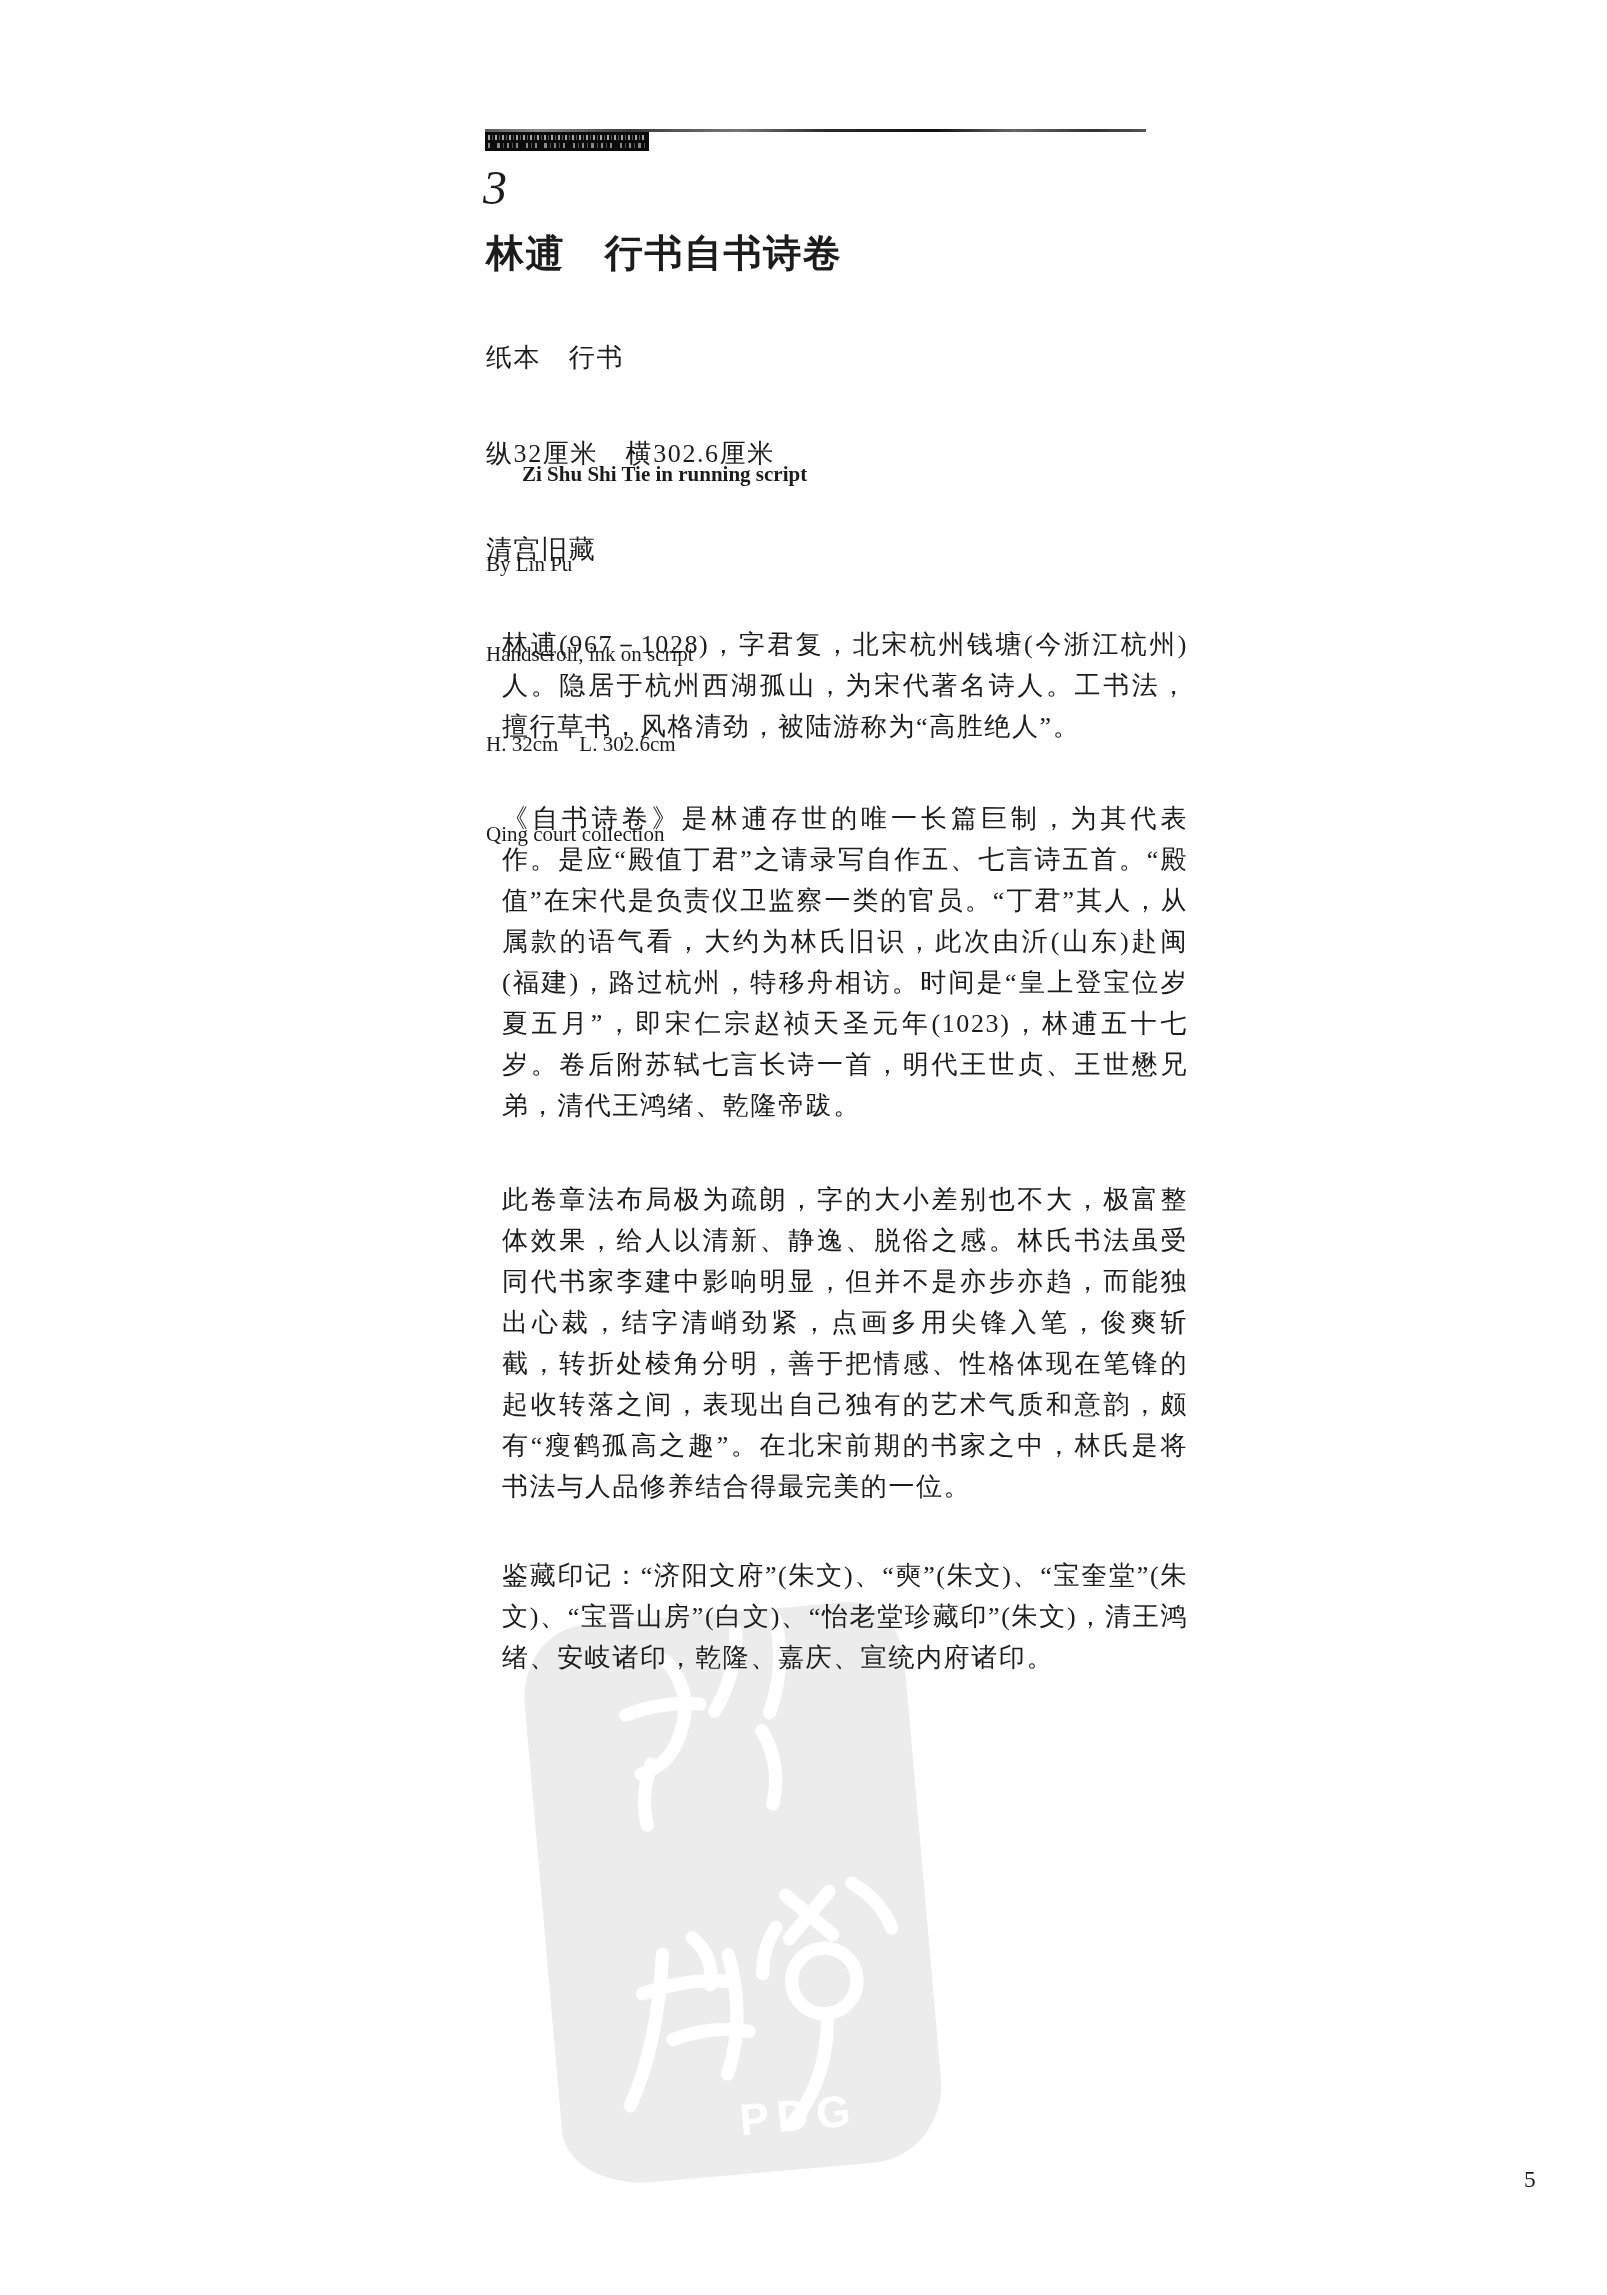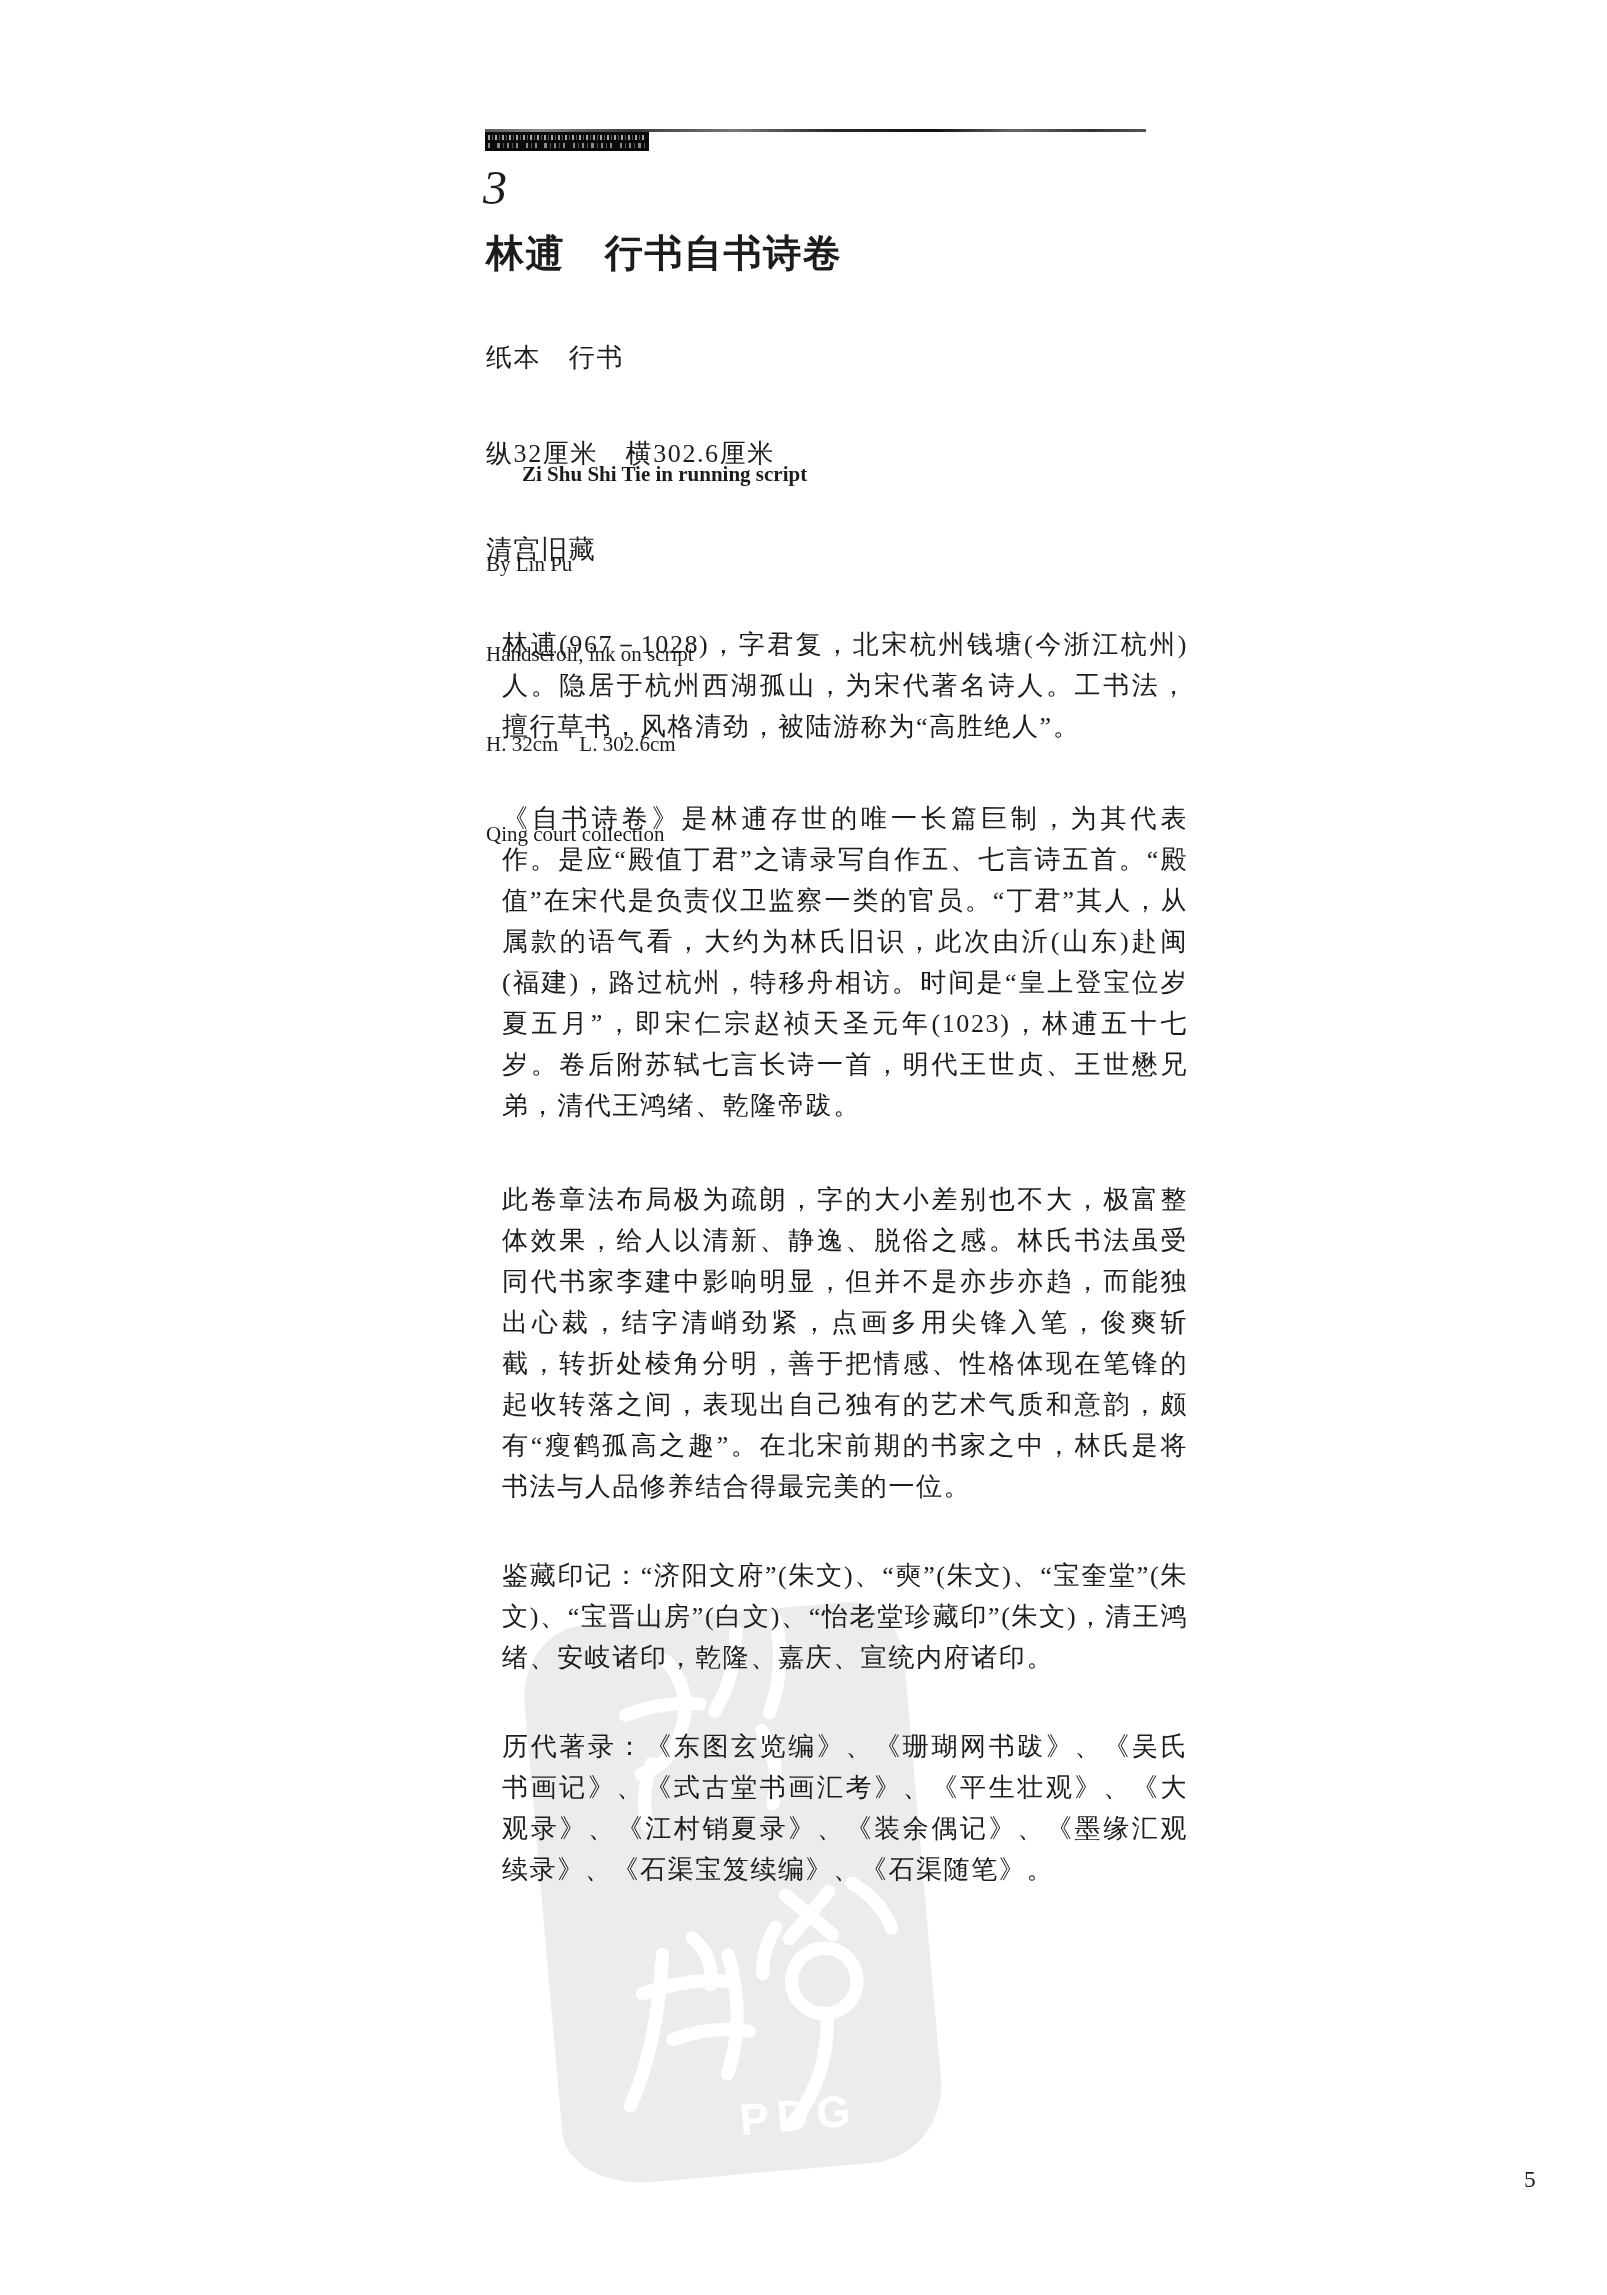--- a/index.html
+++ b/index.html
@@ -127,18 +127,17 @@
     <div>By Lin Pu</div>
     <div>Handscroll, ink on script</div>
     <div>H. 32cm　L. 302.6cm</div>
     <div>Qing court collection</div>
   </div>
 
   <p class="par" id="p1">林逋(967－1028)，字君复，北宋杭州钱塘(今浙江杭州)人。隐居于杭州西湖孤山，为宋代著名诗人。工书法，擅行草书，风格清劲，被陆游称为“高胜绝人”。</p>
   <p class="par" id="p2">《自书诗卷》是林逋存世的唯一长篇巨制，为其代表作。是应“殿值丁君”之请录写自作五、七言诗五首。“殿值”在宋代是负责仪卫监察一类的官员。“丁君”其人，从属款的语气看，大约为林氏旧识，此次由沂(山东)赴闽(福建)，路过杭州，特移舟相访。时间是“皇上登宝位岁夏五月”，即宋仁宗赵祯天圣元年(1023)，林逋五十七岁。卷后附苏轼七言长诗一首，明代王世贞、王世懋兄弟，清代王鸿绪、乾隆帝跋。</p>
   <p class="par" id="p4">鉴藏印记：“济阳文府”(朱文)、“奭”(朱文)、“宝奎堂”(朱文)、“宝晋山房”(白文)、“怡老堂珍藏印”(朱文)，清王鸿绪、安岐诸印，乾隆、嘉庆、宣统内府诸印。</p>
   <p class="par" id="p3">此卷章法布局极为疏朗，字的大小差别也不大，极富整体效果，给人以清新、静逸、脱俗之感。林氏书法虽受同代书家李建中影响明显，但并不是亦步亦趋，而能独出心裁，结字清峭劲紧，点画多用尖锋入笔，俊爽斩截，转折处棱角分明，善于把情感、性格体现在笔锋的起收转落之间，表现出自己独有的艺术气质和意韵，颇有“瘦鹤孤高之趣”。在北宋前期的书家之中，林氏是将书法与人品修养结合得最完美的一位。</p>
-  <p class="par" id="p5">历代著录：《东图玄览编》、《珊瑚网书跋》、《吴氏书画记》、《式古堂书画汇考》、《平生壮观》、《大观录》、《江村销夏录》、《装余偶记》、《墨缘汇观续录》、《石渠宝笈续编》、《石渠随笔》。</p>
 
   <div class="page-number">5</div>
 
 </div>
 
 
 </body></html>

